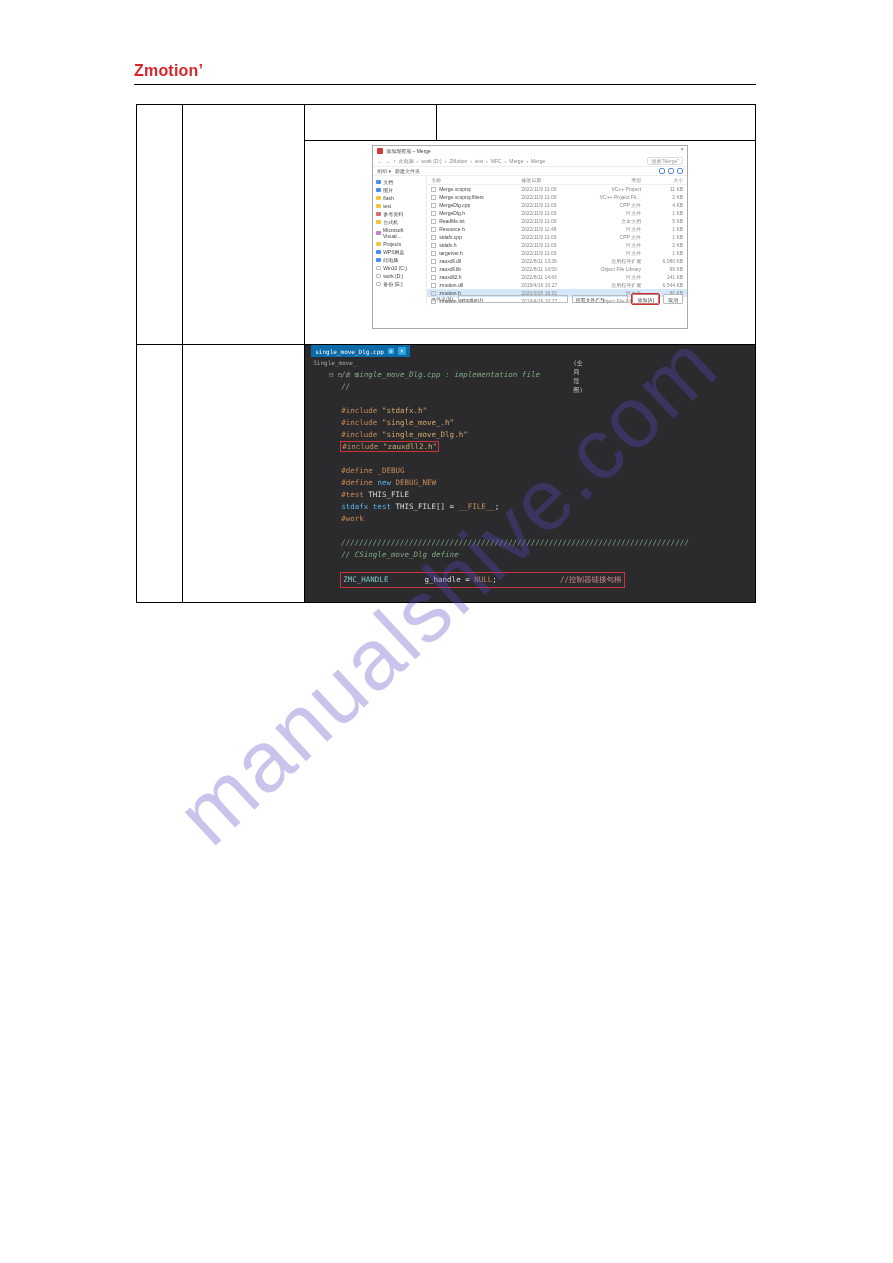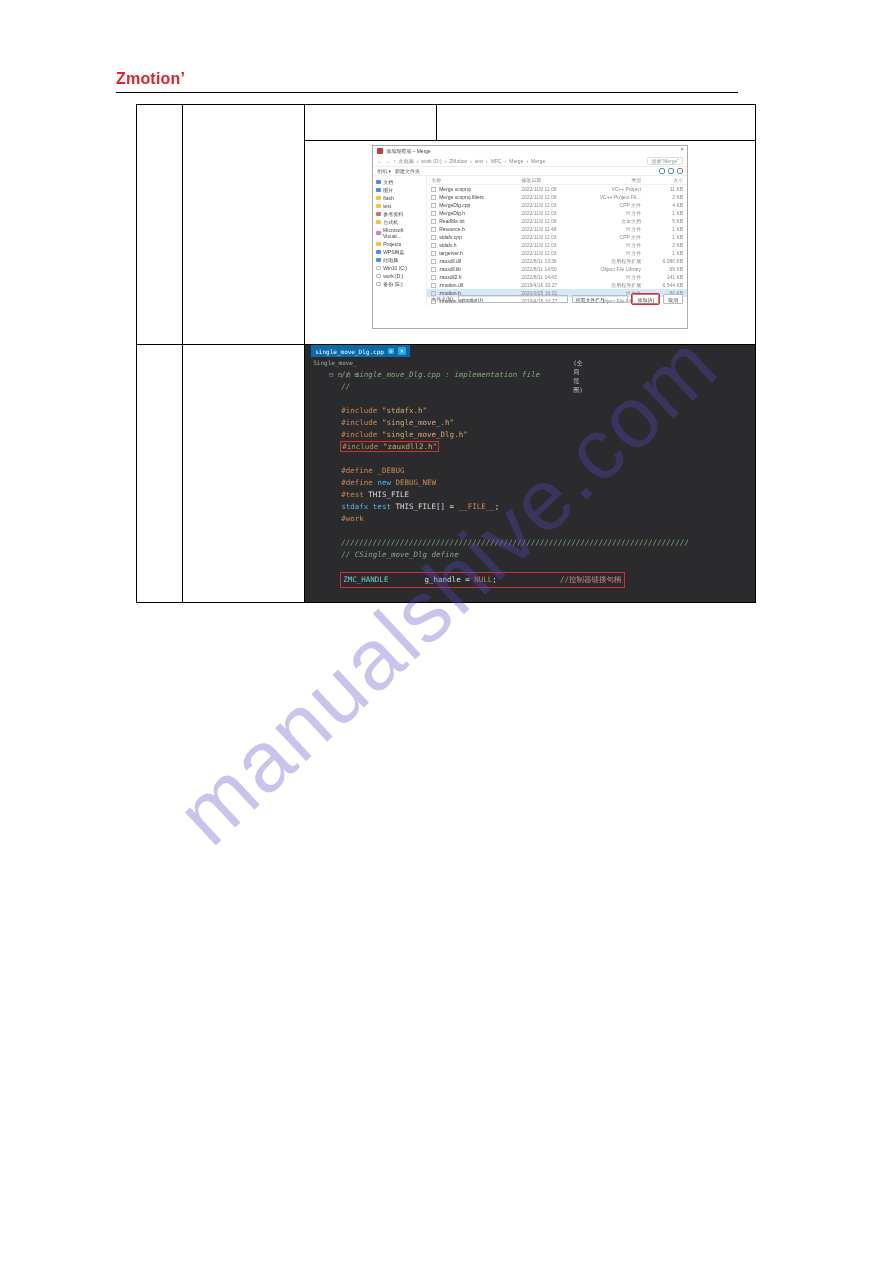--- a/index.html
+++ b/index.html
@@ -8,24 +8,23 @@
     font-family: Arial, "Microsoft YaHei", sans-serif;
     width: 893px;
     height: 1263px;
     position: relative;
     overflow: hidden;
   }
 
   
   .header {
     position: absolute;
-    left: 116px;
+    left: 134px;
     top: 62px;
     width: 622px;
-    margin-top: 8px;
   }
   .logo { color: #d9252b; font-weight: 700; font-size: 16px; letter-spacing: .2px; display: inline-block; }
   .logo-apostrophe { font-weight: 700; }
   .rule { border: none; border-top: 1px solid #000; margin-top: 4px; width: 622px; }
 
   
   .grid {
     position: absolute;
     left: 136px;
     top: 104px;

